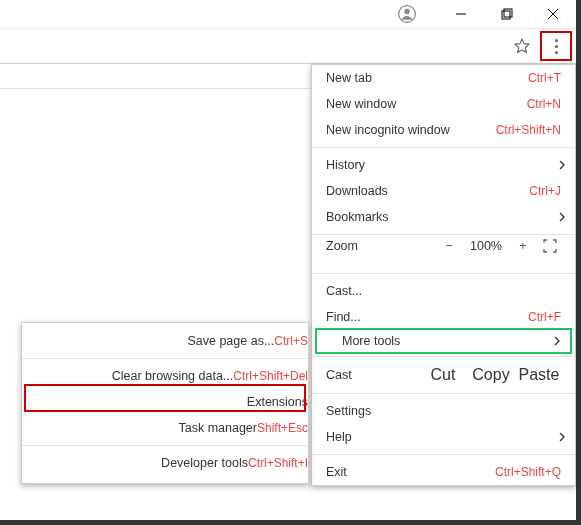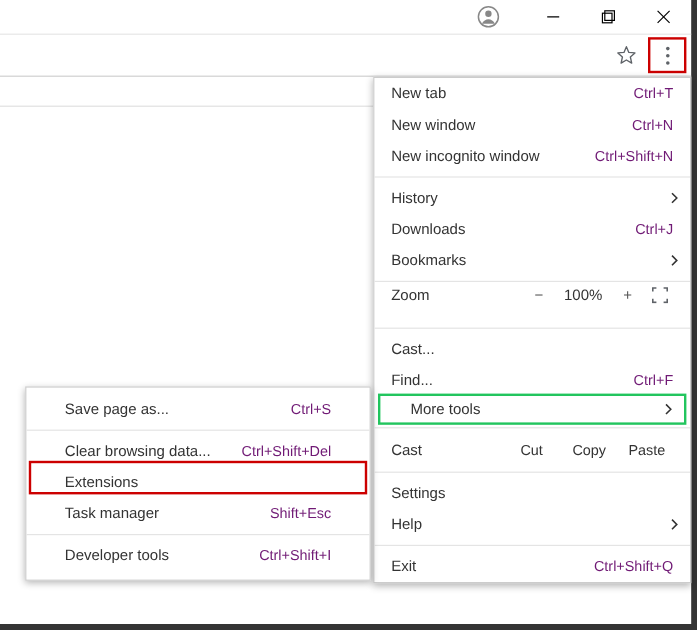--- a/index.html
+++ b/index.html
@@ -21,40 +21,40 @@
   .menu-dots-box { width:32px; height:30px; display:flex; align-items:center; justify-content:center;
     border:2px solid #c00; }
   .dots { display:flex; flex-direction:column; gap:3px; }
   .dot { width:3px; height:3px; background:#5f6368; border-radius:50%; }
 
   
   .menu { position:absolute; top:64px; right:5px; width:265px; background:#fff;
     border:1px solid #ccc; box-shadow:0 2px 6px rgba(0,0,0,.3); font-size:12.5px; color:#333; }
   .row { height:26px; display:flex; align-items:center; padding:0 14px; position:relative; }
   .row .label { flex:1; }
-  .row .shortcut { color:#701a75; font-size:12px; }
+  .row .shortcut { color:#ef4444; font-size:12px; }
   .row .chev { position:absolute; right:10px; }
   .chev svg, .star svg { display:block; }
   .sep { height:1px; background:#e4e4e4; margin:4px 0; }
   .zoom-row { height:30px; display:flex; align-items:flex-start; padding:0 14px; gap:4px; }
   .zoom-row .label { flex:1; }
   .zoom-ctl { width:24px; text-align:center; color:#555; }
   .zoom-pct { width:42px; text-align:center; }
   .fs-icon { width:22px; display:flex; justify-content:center; }
   .edit-row { height:28px; display:flex; align-items:center; padding:0 14px; gap:4px; }
   .edit-row .label { flex:1; }
-  .edit-btn { width:44px; text-align:center; font-size:12px; }
+  .edit-btn { width:44px; text-align:center; font-size:16px; }
   .highlight-red { border:2px solid #22c55e; margin:-2px 3px; height:26px; }
   .highlight-red .label { padding-left:11px; }
 
   
   .submenu { position:absolute; top:322px; left:21px; width:288px; background:#fff;
     border:1px solid #ccc; box-shadow:0 2px 6px rgba(0,0,0,.3); font-size:12.5px; color:#333;
     padding:5px 0 7px; }
-  .submenu .row { padding:0 32px; }
+  .submenu .row { padding:0 0;text-align:right; }
   .submenu .disabled { color:#b7b7b7; }
   .sub-highlight { position:absolute; border:2px solid #c00; pointer-events:none; }
 
   
   .content-edge { position:absolute; top:88px; left:0; width:60%; height:1px; background:#e0e0e0; }
 
   
   .frame-shadow-r { position:absolute; top:0; right:0; width:5px; height:100%; background:#343434; }
   .frame-shadow-b { position:absolute; left:0; bottom:0; width:100%; height:5px; background:#343434; }
 </style>

